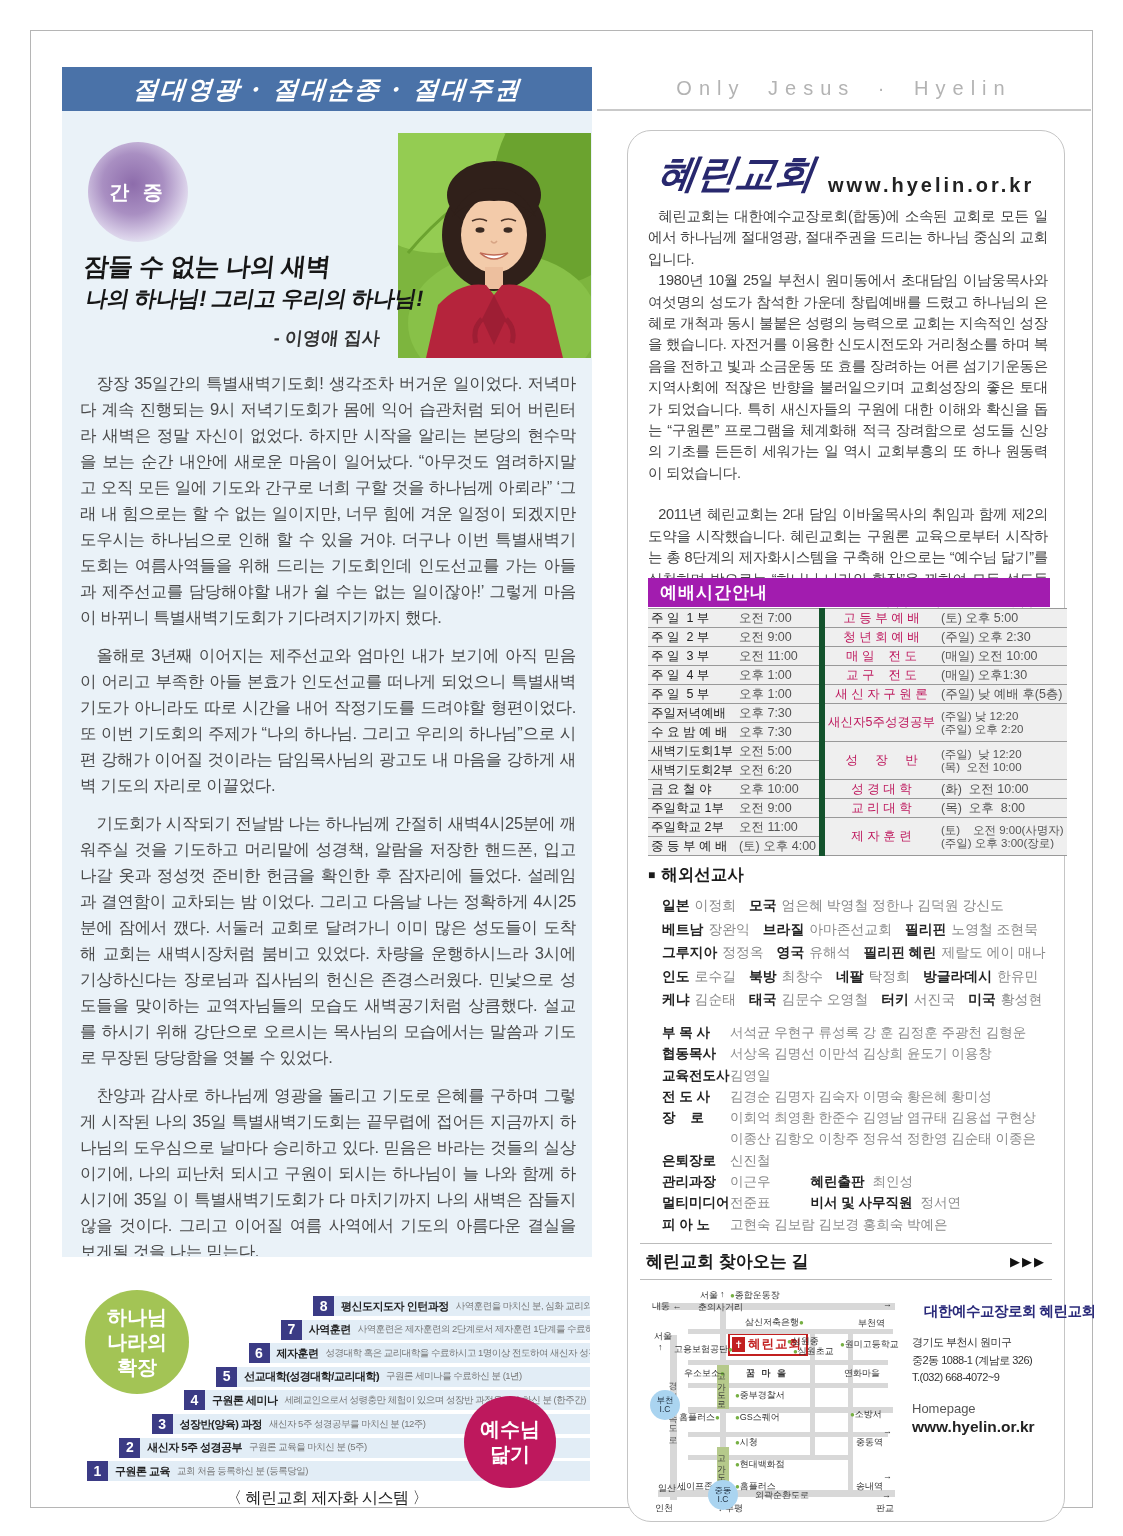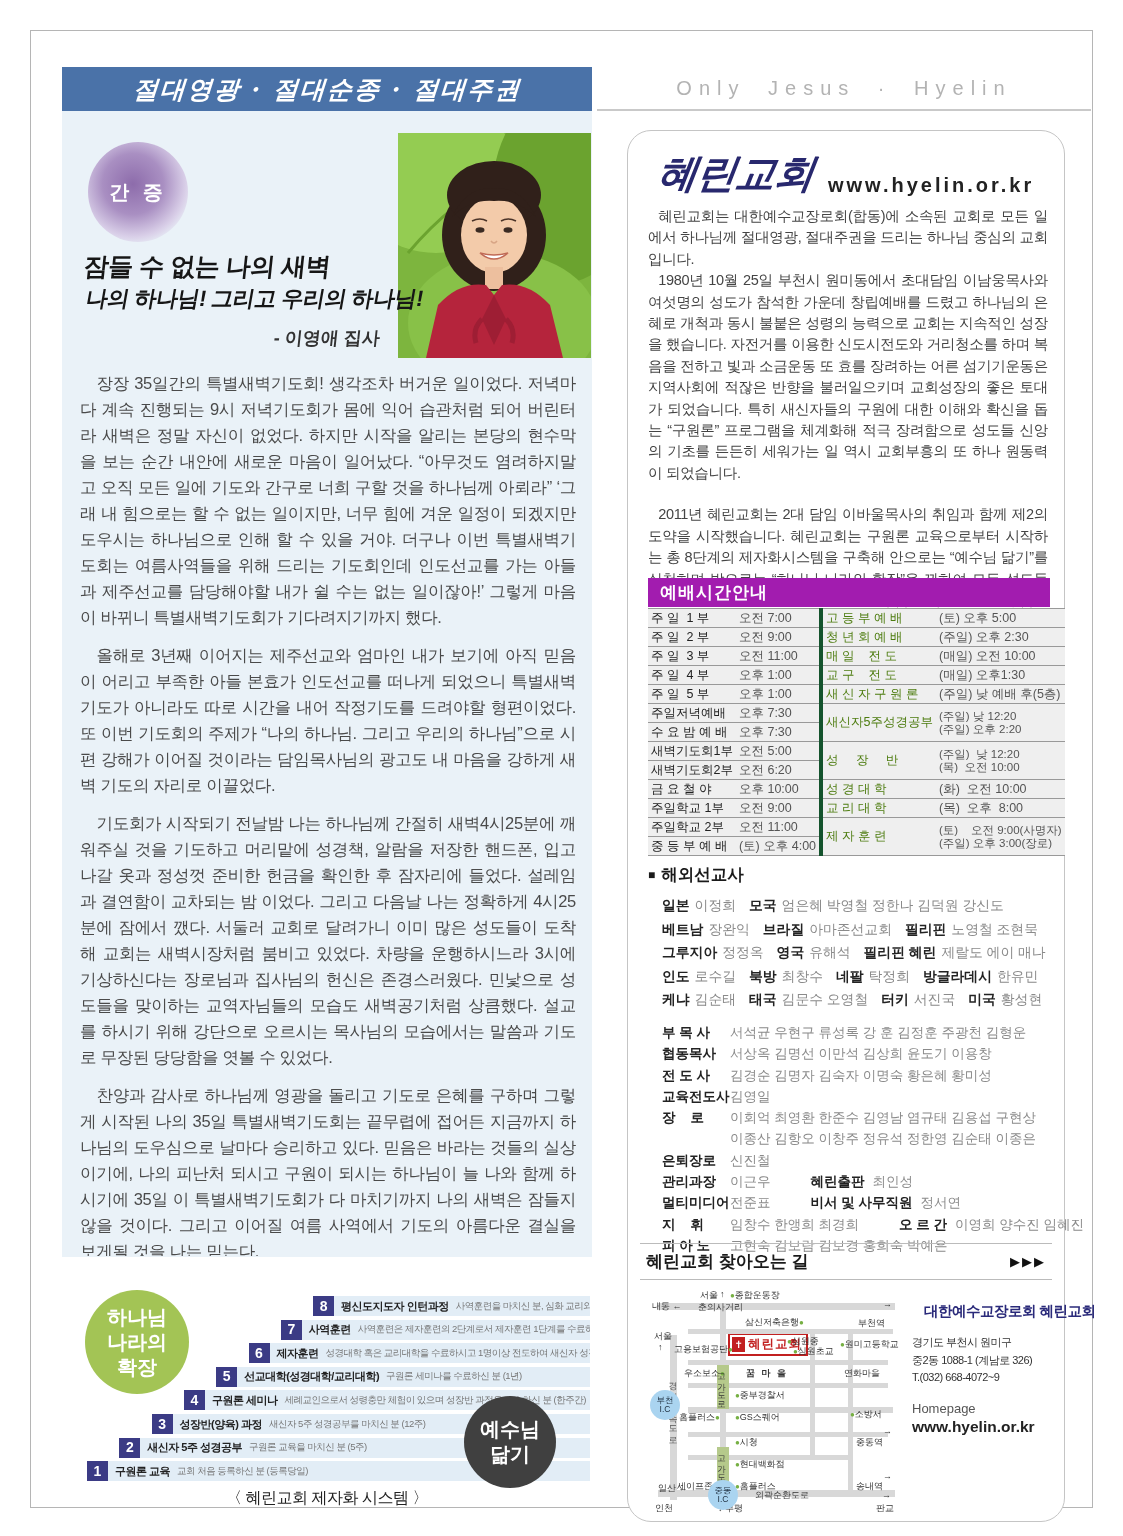--- a/index.html
+++ b/index.html
@@ -30,21 +30,21 @@
   #c-intro{left:648px;top:206px;width:400px;}
   #c-intro p{margin:0;font-size:14.5px;line-height:21.4px;color:#444;text-align:justify;text-indent:0.7em;letter-spacing:-0.3px;}
   #c-intro p.gap{margin-top:20px;}
   
   #sched{left:648px;top:578px;width:402px;}
   #sched-hdr{background:#a21caf;color:#fff;font-weight:bold;font-size:17px;padding:3px 12px;letter-spacing:1px;}
   #sched table{border-collapse:collapse;width:100%;margin-top:1px;}
   #sched td{background:#efefef;border-top:1px solid #999;border-bottom:1px solid #999;height:18px;font-size:12.5px;color:#555;padding:0 3px;white-space:pre;overflow:hidden;}
   #sched td.n{color:#222;width:88px;}
   #sched td.t{width:106px;}
-  #sched td.rn{color:#4d7c0f;border-left:4px solid #14532d;width:98px;}
+  #sched td.rn{color:#be185d;border-left:6px solid #14532d;width:98px;text-align:center;}
   #sched td.rt{width:104px;}
   #sched td.two div{font-size:11.5px;line-height:13px;}
   
   .sec-h{font-size:16.5px;font-weight:bold;color:#1a1a1a;}
   .sec-h .sq{font-size:12px;margin-right:6px;position:relative;top:-1px;}
   #mis{left:648px;top:864px;width:404px;}
   #mis-lines{margin:8px 0 0 14px;}
   .m-line{font-size:13.8px;line-height:23.5px;white-space:nowrap;}
   .m-c{font-weight:bold;color:#222;}
   .m-n{color:#8a8a8a;margin-left:5px;}
@@ -82,21 +82,21 @@
   #addr .hp{font-size:13px;color:#555;margin-top:18px;}
   #addr .hpu{font-size:15.5px;font-weight:bold;color:#222;margin-top:2px;}
   
   #diag{left:62px;top:1296px;width:530px;height:218px;}
   .step{position:absolute;height:20px;background:#e2edf6;display:flex;align-items:center;overflow:hidden;}
   .step .num{position:absolute;left:0;top:-1px;width:21px;height:21px;background:#3b3b85;color:#fff;font-weight:bold;font-size:14px;display:flex;align-items:center;justify-content:center;}
   .step .nm{margin-left:28px;font-size:11px;font-weight:bold;color:#222;white-space:nowrap;letter-spacing:-0.5px;}
   .step .ds{margin-left:7px;font-size:9.5px;color:#777;white-space:nowrap;letter-spacing:-0.5px;}
   .circ{position:absolute;border-radius:50%;display:flex;align-items:center;justify-content:center;text-align:center;color:#fff;font-weight:bold;font-size:20px;line-height:25px;white-space:pre-line;}
   #circ-g{left:23px;top:-6px;width:104px;height:104px;background:#a3c455;z-index:1;}
-  #circ-p{left:402px;top:100px;width:92px;height:92px;background:#404040;z-index:3;}
+  #circ-p{left:402px;top:100px;width:92px;height:92px;background:#be185d;z-index:3;}
   #diag-cap{position:absolute;left:0;top:192px;width:530px;text-align:center;font-size:16px;color:#222;letter-spacing:-0.5px;}
 </style>
 </head>
 <body>
 
 <div id="frame" class="abs"></div>
 
 <div id="band" class="abs">
   <span class="slogan">절대영광 · 절대순종 · 절대주권</span>
 </div>
@@ -236,28 +236,27 @@
       <div class="m-line"><span class="m-g"><span class="m-c">그루지아</span><span class="m-n">정정옥</span></span><span class="m-g"><span class="m-c">영국</span><span class="m-n">유해석</span></span><span class="m-g"><span class="m-c">필리핀 혜린</span><span class="m-n">제랄도 에이 매나</span></span></div>
       <div class="m-line"><span class="m-g"><span class="m-c">인도</span><span class="m-n">로수길</span></span><span class="m-g"><span class="m-c">북방</span><span class="m-n">최창수</span></span><span class="m-g"><span class="m-c">네팔</span><span class="m-n">탁정희</span></span><span class="m-g"><span class="m-c">방글라데시</span><span class="m-n">한유민</span></span></div>
       <div class="m-line"><span class="m-g"><span class="m-c">케냐</span><span class="m-n">김순태</span></span><span class="m-g"><span class="m-c">태국</span><span class="m-n">김문수 오영철</span></span><span class="m-g"><span class="m-c">터키</span><span class="m-n">서진국</span></span><span class="m-g"><span class="m-c">미국</span><span class="m-n">황성현</span></span></div>
     </div>
 </div>
 
 <div id="staff" class="abs">
   <div id="staff-rows">
       <div class="s-row"><span class="s-role">부 목 사</span><span class="s-names">서석균 우현구 류성록 강  훈 김정훈 주광천 김형운</span></div>
       <div class="s-row"><span class="s-role">협동목사</span><span class="s-names">서상옥 김명선 이만석 김상희 윤도기 이용창</span></div>
+      <div class="s-row"><span class="s-role">교육전도사</span><span class="s-names">김영일</span></div>
       <div class="s-row"><span class="s-role">전 도 사</span><span class="s-names">김경순 김명자 김숙자 이명숙 황은혜 황미성</span></div>
-      <div class="s-row"><span class="s-role">교육전도사</span><span class="s-names">김영일</span></div>
       <div class="s-row"><span class="s-role">장    로</span><span class="s-names">이회억 최영환 한준수 김영남 염규태 김용섭 구현상</span></div>
       <div class="s-row"><span class="s-role"></span><span class="s-names">이종산 김항오 이창주 정유석 정한영 김순태 이종은</span></div>
       <div class="s-row"><span class="s-role">은퇴장로</span><span class="s-names">신진철</span></div>
       <div class="s-row"><span class="s-role">관리과장</span><span class="s-names">이근우</span><span class="s-role s-g2 auto">혜린출판</span><span class="s-names">최인성</span></div>
       <div class="s-row"><span class="s-role">멀티미디어</span><span class="s-names">전준표</span><span class="s-role s-g2 auto">비서 및 사무직원</span><span class="s-names">정서연</span></div>
-      <div class="s-row"><span class="s-role">지    휘</span><span class="s-names">임창수 한앵희 최경희</span><span class="s-role s-g2 auto">오 르 간</span><span class="s-names">이영희 양수진 임혜진</span></div>
       <div class="s-row"><span class="s-role">피 아 노</span><span class="s-names">고현숙 김보람 김보경 홍희숙 박예은</span></div>
     </div>
 </div>
 
 <div id="dir-h" class="abs">
   <span class="ttl">혜린교회 찾아오는 길</span>
   <span class="arr">▶▶▶</span>
 </div>
 
 <div id="map" class="abs">

